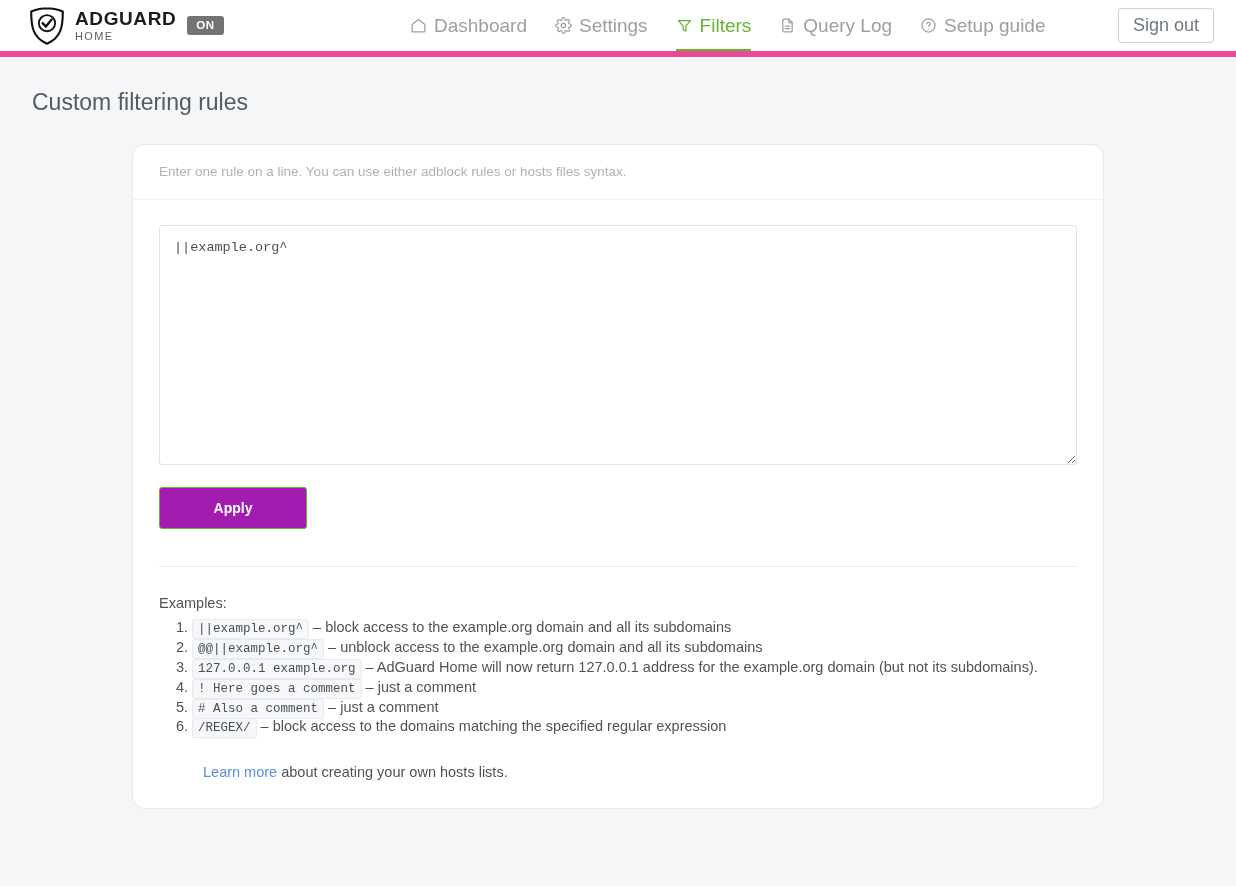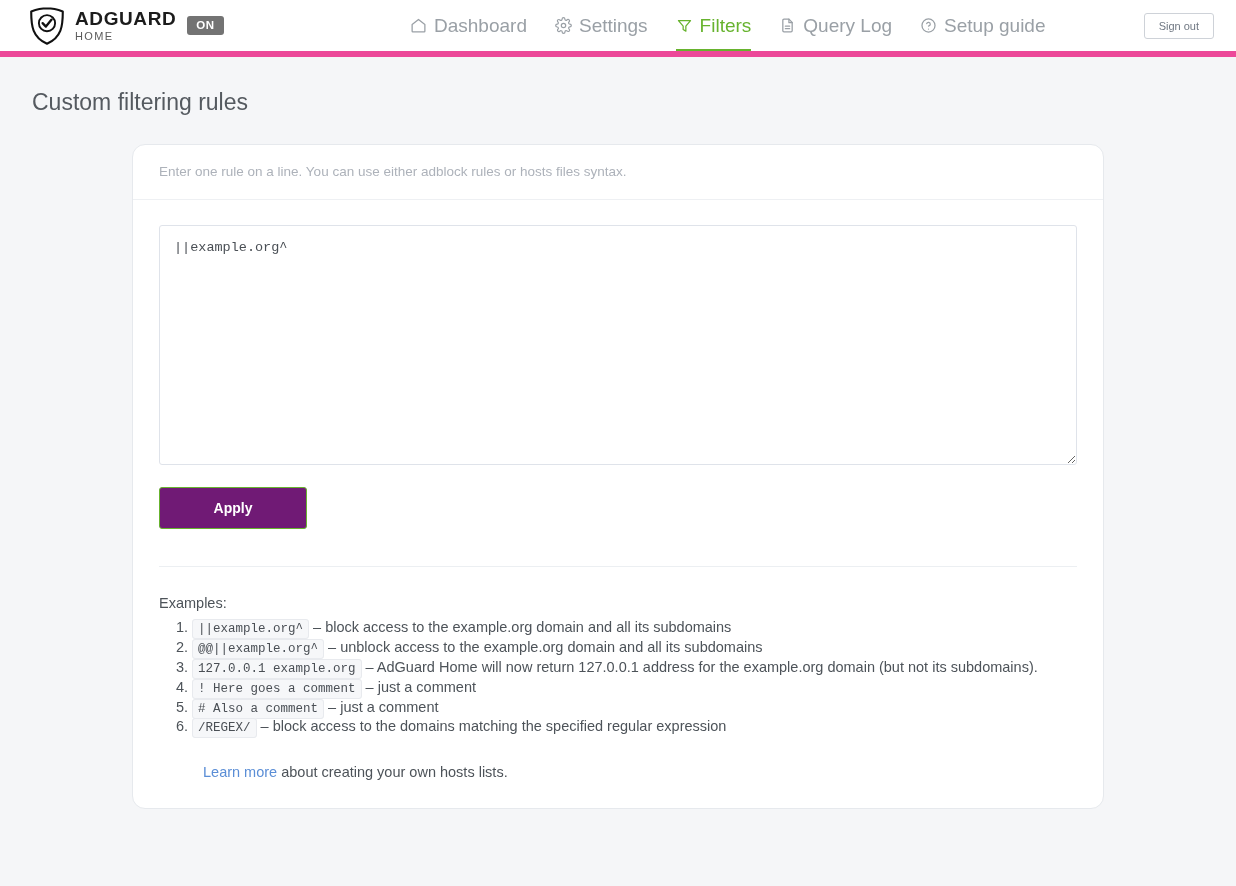--- a/index.html
+++ b/index.html
@@ -73,21 +73,21 @@
     bottom: 0;
     height: 2px;
     background: #67b32e;
   }
 
   .signout {
     margin-left: auto;
     border: 1px solid #ced2d8;
     background: #fff;
     color: #707883;
-    font-size: 11px;
+    font-size: 18px;
     font-family: "Liberation Sans", sans-serif;
     padding: 6px 14px;
     border-radius: 3px;
     cursor: pointer;
   }
 
   
   .page { padding: 0 30px; }
   .page-title {
     font-size: 23px;
@@ -121,21 +121,21 @@
     font-family: "Liberation Mono", "DejaVu Sans Mono", monospace;
     font-size: 13.5px;
     line-height: 1.55;
     color: #4a4f55;
     resize: vertical;
     outline: none;
   }
 
   .apply-btn {
     margin-top: 22px;
-    background: #701a75;
+    background: #a21caf;
     border: 1px solid #67b32e;
     color: #fff;
     font-family: "Liberation Sans", sans-serif;
     font-size: 14px;
     font-weight: bold;
     padding: 12px 20px;
     border-radius: 3px;
     min-width: 148px;
     cursor: pointer;
   }

